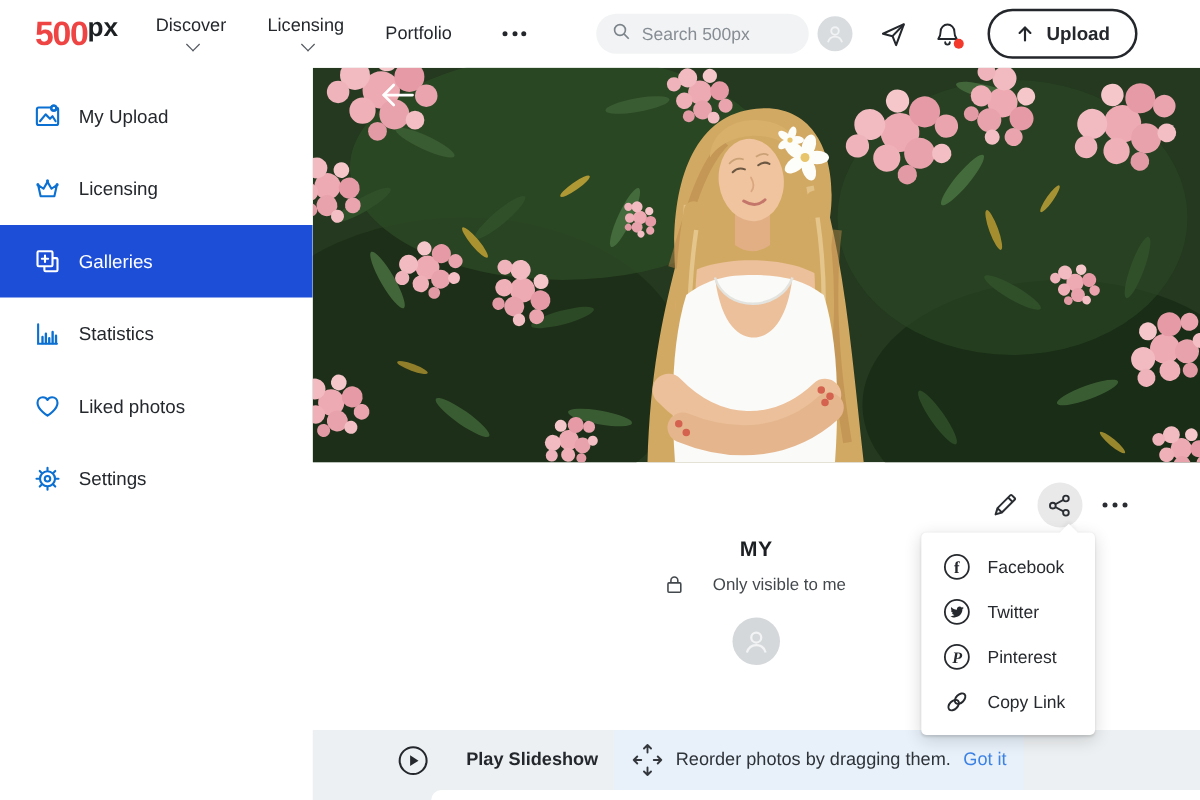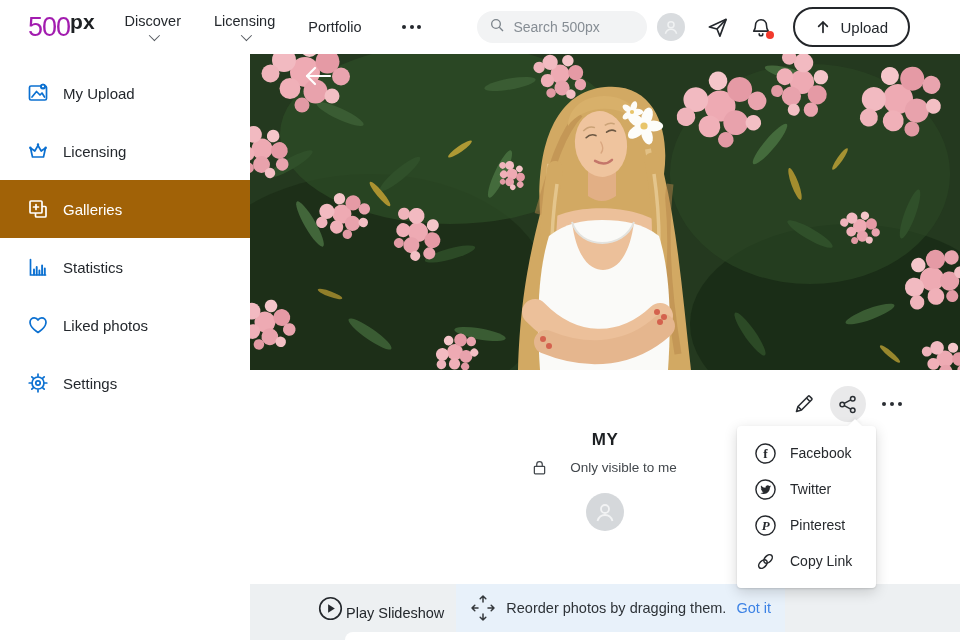--- a/index.html
+++ b/index.html
@@ -3,41 +3,41 @@
 <meta charset="utf-8">
 <style>
   * { margin:0; padding:0; box-sizing:border-box; }
   html,body { background:#fff; }
   body { font-family:"Liberation Sans", sans-serif; color:#24282d; }
   .app { position:relative; width:960px; height:640px; background:#fff; overflow:hidden; }
 
   
   .nav { position:absolute; top:0; left:0; right:0; height:54px; background:#fff; display:flex; align-items:center; z-index:20; }
   .logo { margin-left:28px; margin-right:30px; cursor:pointer; white-space:nowrap; }
-  .logo .l-base { font-size:27px; font-weight:400; letter-spacing:-1px; color:#a21caf; }
+  .logo .l-base { font-size:27px; font-weight:700; letter-spacing:-1px; color:#ef4444; }
   .logo .l-sup { font-size:21px; font-weight:600; color:#1d2023; display:inline-block; transform:translateY(-7px); letter-spacing:0; }
   .nav-link { display:flex; align-items:center; gap:7px; font-size:14.5px; color:#24282d; margin-right:33px; cursor:pointer;flex-direction:column; }
   .chev { width:8px; height:8px; border-right:1.6px solid #555a60; border-bottom:1.6px solid #555a60; transform:rotate(45deg) translateY(-2px); margin-top:-3px; }
   .nav-dots { display:flex; gap:3.5px; margin-left:2px; cursor:pointer; padding:6px; }
   .nav-dots i { width:4px; height:4px; border-radius:50%; background:#24282d; }
   .search { margin-left:50px; width:170px; height:32px; background:#f2f3f4; border-radius:16px; display:flex; align-items:center; padding:0 12px; gap:8px; }
   .search input { border:none; outline:none; background:transparent; font-size:14px; width:120px; color:#24282d; font-family:"Liberation Sans", sans-serif; }
   .search input::placeholder { color:#868d94; }
   .nav-right { margin-left:auto; display:flex; align-items:center; gap:21px; padding-right:50px; }
   .avatar-sm { width:28px; height:28px; border-radius:50%; background:#d9dcdf; display:flex; align-items:center; justify-content:center; cursor:pointer; }
   .icon-btn { cursor:pointer; position:relative; display:flex; }
   .bell-dot { position:absolute; right:-2px; bottom:-1px; width:8px; height:8px; border-radius:50%; background:#f2392c; }
-  .upload-btn { height:40px; border:2px solid #23262a; border-radius:21px; display:flex; align-items:center; gap:9px; padding:0 20px; font-size:15px; font-weight:normal; cursor:pointer; background:#fff; }
+  .upload-btn { height:40px; border:2px solid #23262a; border-radius:21px; display:flex; align-items:center; gap:9px; padding:0 20px; font-size:15px; font-weight:bold; cursor:pointer; background:#fff; }
 
   
   .sidebar { position:absolute; top:54px; left:0; width:250px; bottom:0; background:#fff; padding-top:10px; z-index:10; }
   .side-item { height:58px; display:flex; align-items:center; padding-left:26px; gap:13px; cursor:pointer; }
   .side-item .s-icon { color:#0b70d1; display:flex; }
   .side-item .s-label { font-size:15px; color:#24282d; }
-  .side-item.selected { background:#a16207; }
+  .side-item.selected { background:#1d4ed8; }
   .side-item.selected .s-icon { color:#fff; }
   .side-item.selected .s-label { color:#fff; }
 
   
   .main { position:absolute; left:250px; top:54px; right:0; bottom:0; background:#fff; }
   .hero { position:relative; width:710px; height:316px; overflow:hidden; }
   .hero svg { display:block; }
   .back-btn { position:absolute; left:54px; top:11px; cursor:pointer; }
 
   .actions { display:flex; align-items:center; justify-content:flex-end; gap:14px; padding:16px 56px 0 0; }
@@ -53,21 +53,21 @@
 
   
   .dropdown { position:absolute; left:487px; top:372px; width:139px; background:#fff; border-radius:4px;
               box-shadow:0 1px 2px rgba(0,0,0,.12), 0 4px 14px rgba(0,0,0,.16); padding:9px 0; z-index:30; }
   .dropdown::before { content:""; position:absolute; top:-5px; left:113px; width:10px; height:10px; background:#fff; transform:rotate(45deg); box-shadow:-2px -2px 3px rgba(0,0,0,.04); }
   .dd-item { height:36px; display:flex; align-items:center; gap:13px; padding-left:17px; cursor:pointer; color:#26292d; }
   .dd-label { font-size:14px; color:#26292d; }
 
   
   .toolbar { position:absolute; left:0; right:0; bottom:8px; height:48px; background:#edf0f2; display:flex; align-items:center; padding-left:68px; }
-  .play { display:flex; align-items:flex-end; gap:3px; cursor:pointer; }
+  .play { display:flex; align-items:center; gap:30px; cursor:pointer;font-weight:bold; }
   .play-label { font-size:14.5px; color:#24282d; }
   .hint { margin-left:12px; height:48px; background:#e8f1fa; display:flex; align-items:center; gap:10px; padding:0 14px; }
   .hint-text { font-size:14.5px; color:#2e3338; }
   .got-it { font-size:14.5px; color:#3c82e5; cursor:pointer; }
   .bottom-strip { position:absolute; left:0; right:0; bottom:0; height:8px; background:#edf0f2; }
   .bottom-card { position:absolute; left:95px; right:0; bottom:0; height:8px; background:#fff; border-top-left-radius:8px; }
 </style>
 </head>
 <body>
 

